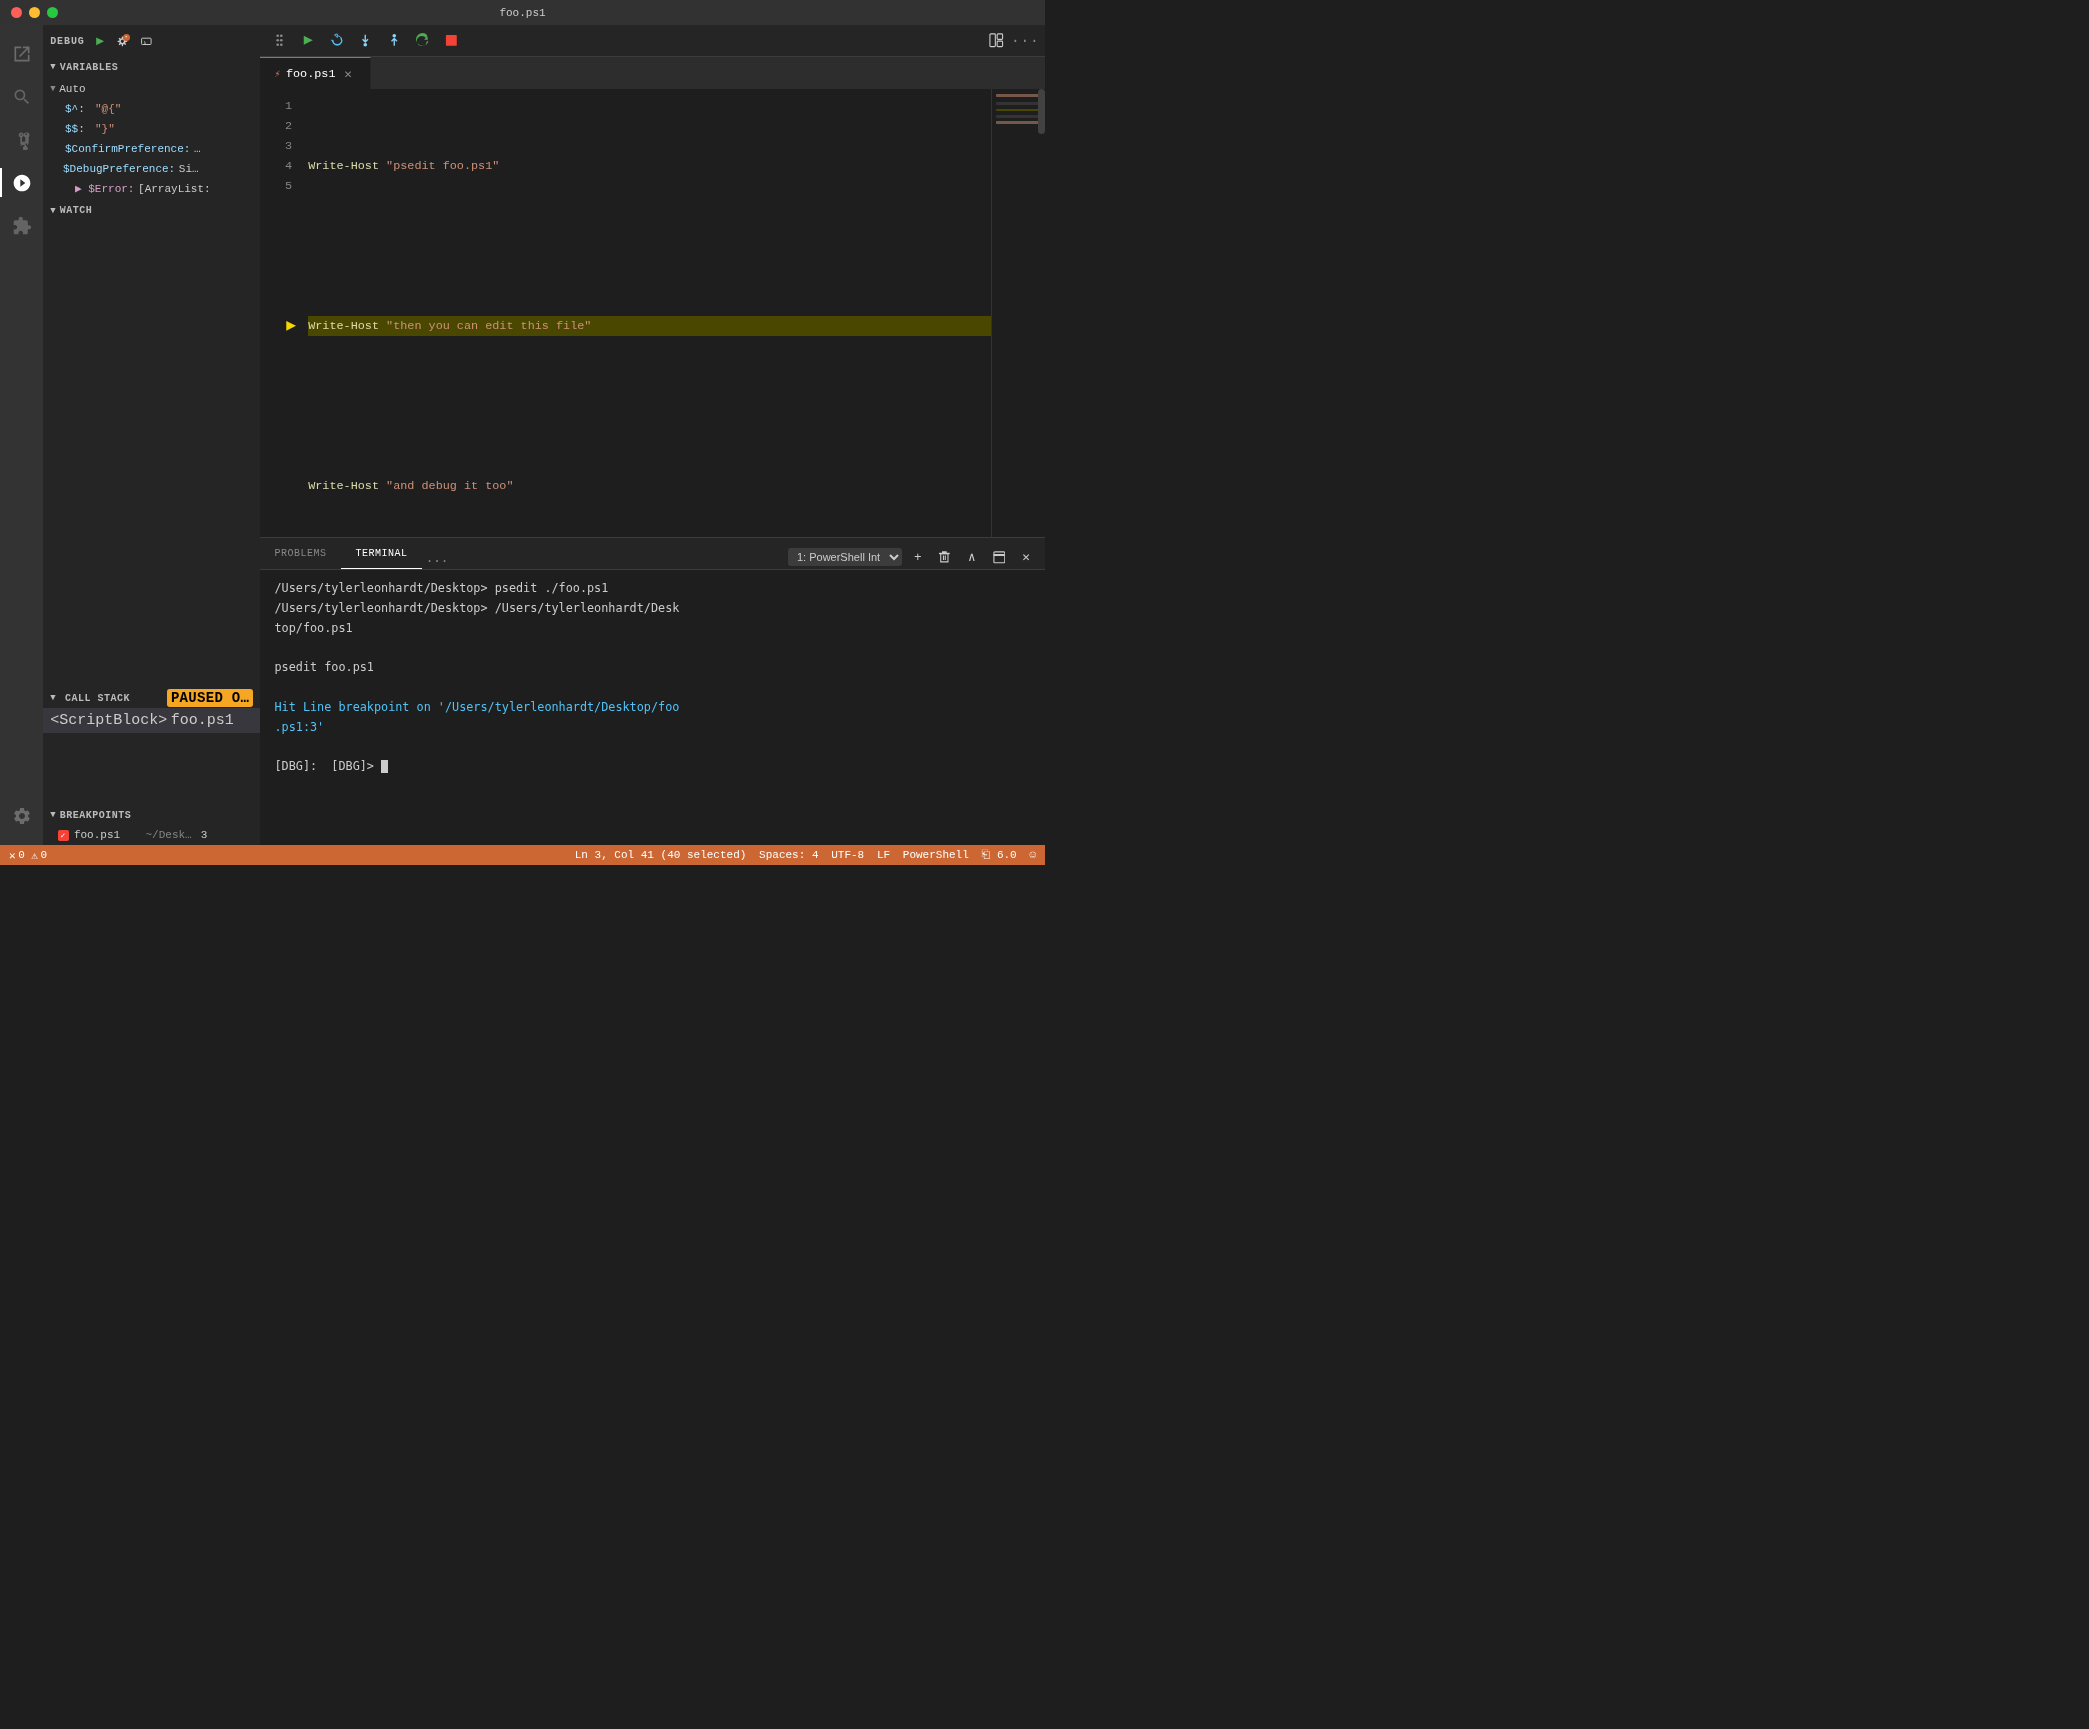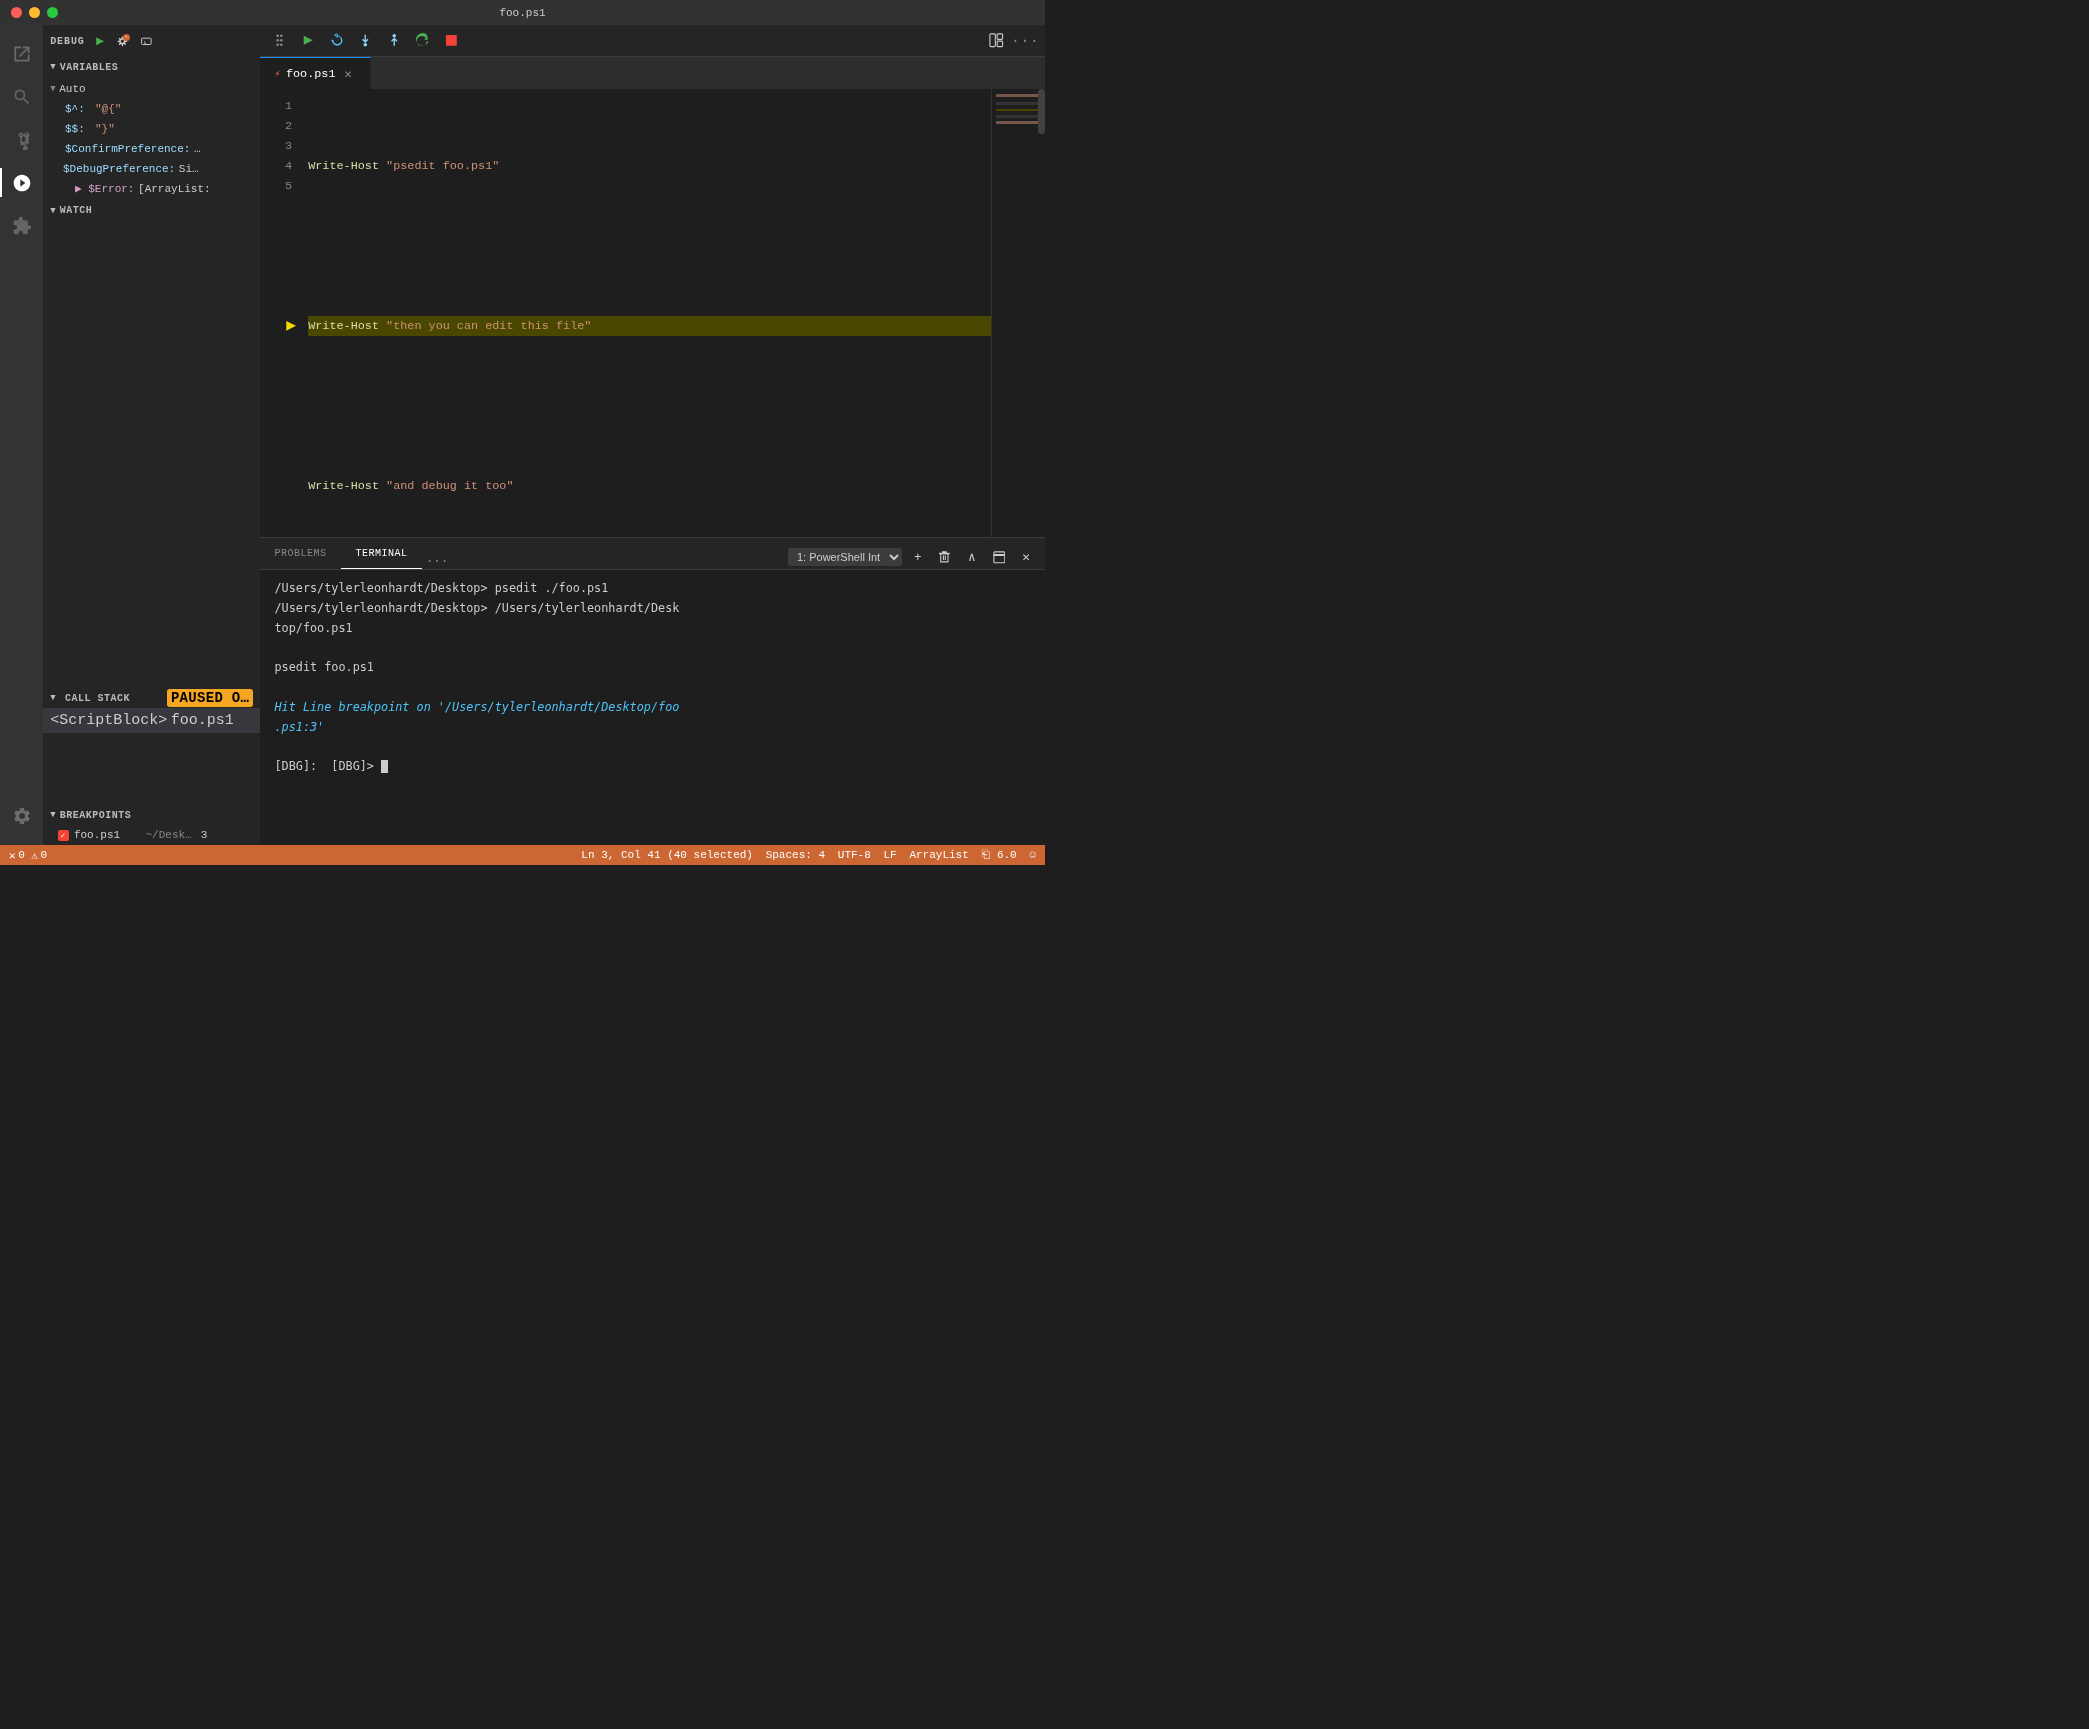--- a/index.html
+++ b/index.html
@@ -399,21 +399,21 @@
     .terminal-content {
       flex: 1;
       padding: 9px 14.5px;
       font-size: 11.8px;
       line-height: 18px;
       font-family: 'Menlo', monospace;
       overflow-y: auto;
       color: #cccccc;
     }
     .terminal-line { margin-bottom: 1.8px; }
-    .terminal-line.blue { color: #4fc3f7; font-style: italic; }
+    .terminal-line.blue { color: #4fc3f7; }
     .terminal-line.prompt { color: #cccccc; }
     .terminal-cursor {
       display: inline-block;
       width: 7.2px;
       height: 12.7px;
       background: #cccccc;
       vertical-align: middle;
       animation: blink 1s step-end infinite;
     }
     @keyframes blink {
@@ -800,19 +800,19 @@
         <span>0</span>
         <span style="margin-left:3.6px;">⚠</span>
         <span>0</span>
       </div>
     </div>
     <div class="status-right">
       <span class="status-item">Ln 3, Col 41 (40 selected)</span>
       <span class="status-item">Spaces: 4</span>
       <span class="status-item">UTF-8</span>
       <span class="status-item">LF</span>
-      <span class="status-item">ArrayList</span>
+      <span class="status-item">PowerShell</span>
       <span class="status-item">⎗ 6.0</span>
       <span class="status-item">☺</span>
     </div>
   </div>
 </div>
 
 
 </body></html>

